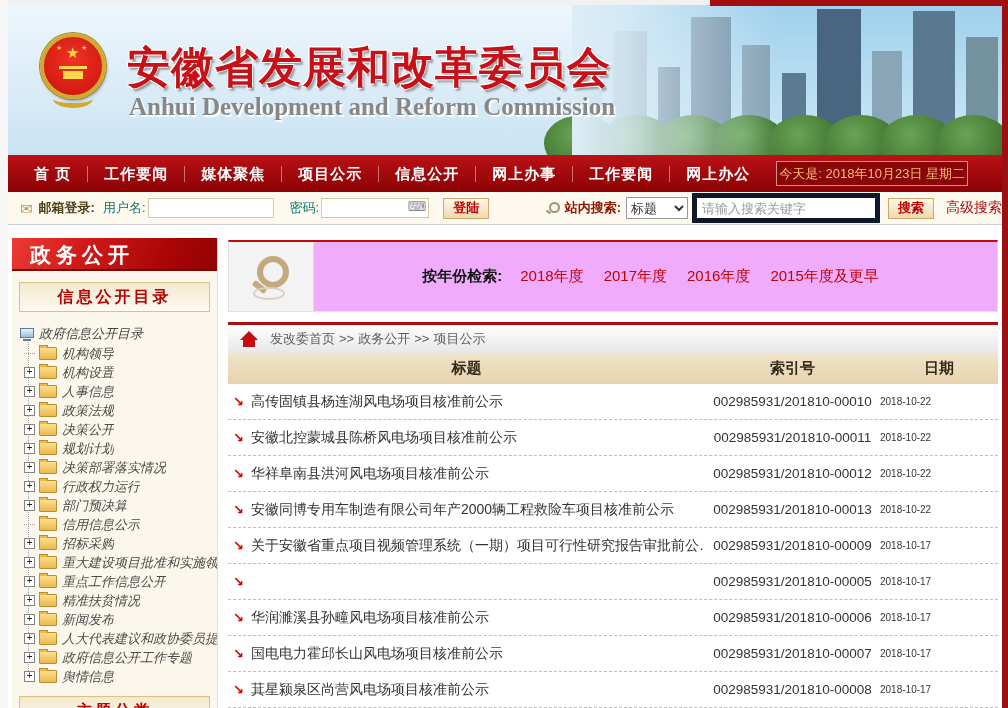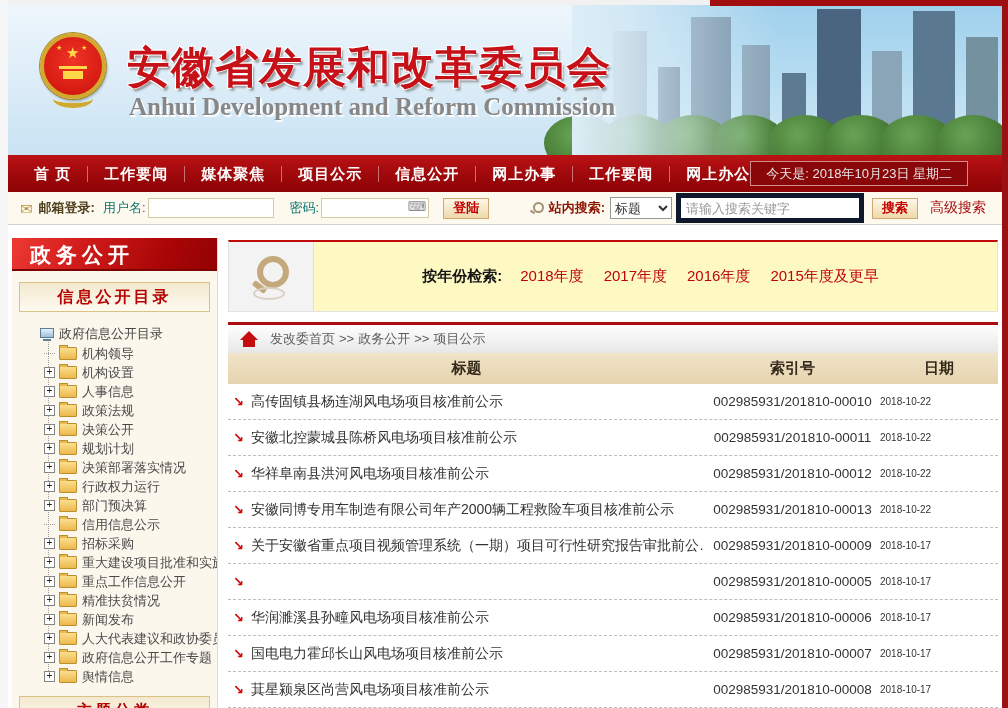--- a/index.html
+++ b/index.html
@@ -27,64 +27,64 @@
   .emblem .gate2{position:absolute;left:23px;top:38px;width:20px;height:8px;background:#ffd84a;}
   .emblem .ribbon{position:absolute;left:13px;top:56px;width:40px;height:14px;border-bottom:5px solid #d2a92f;border-radius:50%;}
   .title-cn{position:absolute;left:119px;top:34px;font-size:43px;font-weight:bold;color:#c61118;letter-spacing:1px;text-shadow:-1px -1px 0 #fff,1px -1px 0 #fff,-1px 1px 0 #fff,2px 3px 2px rgba(140,140,140,.8);white-space:nowrap;z-index:3;}
   .title-en{position:absolute;left:121px;top:88px;font-family:"Liberation Serif","DejaVu Serif",serif;font-size:25px;font-weight:bold;color:#878787;text-shadow:1px 1px 0 #fff,2px 2px 1px rgba(255,255,255,.9);white-space:nowrap;z-index:3;}
 
   
   .nav{position:absolute;left:8px;top:155px;width:994px;height:37px;background:linear-gradient(180deg,#bb1215 0%,#a30a0d 45%,#8d0305 100%);display:flex;align-items:center;z-index:4;}
   .nav ul{list-style:none;margin:0;padding:0 0 0 10px;display:flex;align-items:center;height:16px;}
   .nav li{padding:0 16px;color:#fff;font-size:15px;font-weight:bold;letter-spacing:1px;line-height:16px;border-left:1px solid #cc6f6f;cursor:pointer;white-space:nowrap;}
   .nav li:first-child{border-left:none;}
-  .nav-date{position:absolute;right:34px;top:6px;height:23px;line-height:23px;padding:0 15px;background:#8a0709;border:1px solid #cf8d8e;color:#e5e5e5;font-size:13px;white-space:nowrap;}
+  .nav-date{position:absolute;right:34px;top:6px;height:23px;line-height:23px;padding:0 2px;background:#8a0709;border:1px solid #cf8d8e;color:#fdba74;font-size:13px;white-space:nowrap;}
 
   
   .toolbar{position:absolute;left:8px;top:192px;width:994px;height:33px;background:#fdf9ef;border-bottom:1px solid #d2d2d2;display:flex;align-items:center;font-size:13px;color:#555;box-sizing:border-box;}
   .mail-icon{display:inline-block;margin:0 6px 0 12px;color:#b5953f;font-size:15px;line-height:15px;}
   .lbl-mail{color:#4d3d18;font-weight:bold;margin-right:4px;}
   .tb-lbl{color:#0f766e;margin:0 2px 0 4px;}
   .inp{height:18px;border:1px solid #d6c9a8;background:#fff;font-size:12px;padding:0 4px;color:#333;}
   .inp-user{width:116px;margin-right:12px;}
   .pwd-wrap{position:relative;display:inline-block;margin-right:4px;}
   .inp-pwd{width:84px;padding-right:18px;}
   .kbd-icon{position:absolute;right:3px;top:2px;color:#8a8a8a;font-size:13px;line-height:14px;}
   .btn{height:21px;padding:0 9px;background:linear-gradient(#fdf8e9,#eed9ab);border:1px solid #cfa86e;color:#c00000;font-weight:bold;font-size:13px;cursor:pointer;margin-left:10px;}
-  .search-group{margin-left:auto;display:flex;align-items:center;padding-right:16px;}
+  .search-group{margin-left:auto;display:flex;align-items:center;}
   .mag-sm{position:relative;width:14px;height:14px;margin-right:5px;}
   .mag-sm::before{content:"";position:absolute;left:3px;top:1px;width:7px;height:7px;border:2px solid #a39272;border-radius:50%;}
   .mag-sm::after{content:"";position:absolute;left:0px;top:10px;width:5px;height:2px;background:#a39272;transform:rotate(35deg);}
   .lbl-search{color:#8c1500;font-weight:bold;margin-right:5px;}
   .sel-field{height:22px;width:62px;font-size:13px;border:1px solid #999;background:#fff;color:#333;margin-right:4px;}
   .inp-search{width:168px;height:20px;border:5px solid #0f172a;font-size:13px;color:#333;padding:0 5px;}
   .inp-search::placeholder{color:#9a9a9a;}
   .adv-link{color:#a50d10;font-size:14px;margin-left:12px;cursor:pointer;white-space:nowrap;}
 
   
   .sidebar{position:absolute;left:12px;top:238px;width:206px;height:470px;background:#fcf7ec;border-right:1px solid #e6dcc6;box-sizing:border-box;overflow:hidden;}
   .side-banner{height:33px;background:linear-gradient(115deg,#ee3a34 0%,#d01a1a 35%,#a80506 75%,#930203 100%);border-bottom:2px solid #7c0102;color:#fff;font-size:21px;font-weight:bold;letter-spacing:5px;line-height:33px;padding-left:18px;box-sizing:border-box;}
   .dir-box{margin:11px 7px 9px;height:28px;line-height:28px;text-align:center;border:1px solid #d9c283;background:linear-gradient(#f4e9cf,#fdfaf1);color:#b50303;font-weight:bold;font-size:16px;letter-spacing:3px;cursor:pointer;}
-  .tree{padding:3px 0 0 28px;position:relative;}
+  .tree{padding:3px 0 0 8px;position:relative;font-style:italic;}
   .tree-root{display:flex;align-items:center;height:20px;color:#444;font-size:13px;cursor:pointer;}
   .pc-icon{position:relative;width:14px;height:13px;margin-right:5px;flex:0 0 14px;}
   .pc-icon::before{content:"";position:absolute;left:0;top:0;width:12px;height:8px;border:1px solid #5e7d99;background:linear-gradient(#e8f2fa,#9cc0dc);}
   .pc-icon::after{content:"";position:absolute;left:3px;bottom:0;width:8px;height:2px;background:#5e7d99;}
   .tree-kids{position:relative;margin-left:4px;}
   .tree-kids::before{content:"";position:absolute;left:4px;top:-2px;bottom:9px;width:0;border-left:1px dotted #9f9f9f;}
   .tree-item{display:flex;align-items:center;height:19px;font-size:13px;color:#4a4a4a;white-space:nowrap;overflow:hidden;cursor:pointer;position:relative;}
   .plusbox{flex:0 0 9px;width:9px;height:9px;box-sizing:content-box;border:1px solid #848484;background:#fff;font-size:10px;line-height:8px;text-align:center;color:#222;margin-right:4px;position:relative;z-index:1;}
   .stub{flex:0 0 11px;height:0;border-top:1px dotted #9f9f9f;margin-right:4px;}
   .folder{flex:0 0 16px;width:16px;height:11px;background:linear-gradient(#fbdf8d,#ecb84e);border:1px solid #b98f2f;border-radius:1px;position:relative;margin-right:5px;}
   .folder::before{content:"";position:absolute;top:-3px;left:-1px;width:7px;height:2px;background:#ecb84e;border:1px solid #b98f2f;border-bottom:none;}
   .tree-label{overflow:hidden;}
   .bottom-box{margin:10px 7px 0;height:28px;line-height:28px;text-align:center;border:1px solid #d9c283;background:linear-gradient(#f4e9cf,#fdfaf1);color:#b50303;font-weight:bold;font-size:16px;letter-spacing:3px;cursor:pointer;}
 
   
-  .yearbox{position:absolute;left:228px;top:240px;width:770px;height:72px;background:#fef9c3;border:1px solid #e2e2e2;border-top:2px solid #c00909;box-sizing:border-box;display:flex;}
+  .yearbox{position:absolute;left:228px;top:240px;width:770px;height:72px;background:#f0abfc;border:1px solid #e2e2e2;border-top:2px solid #c00909;box-sizing:border-box;display:flex;}
   .yearbox-icon{width:84px;background:#f3f3f3;border-right:1px solid #dedede;display:flex;align-items:center;justify-content:center;}
   .mag-big{position:relative;width:40px;height:46px;}
   .mag-big .lens{position:absolute;left:6px;top:2px;width:20px;height:20px;border:6px solid #c3a97c;border-radius:50%;}
   .mag-big .tail{position:absolute;left:1px;top:30px;width:15px;height:6px;background:#c3a97c;transform:rotate(38deg);border-radius:2px;}
   .mag-big .shadow{position:absolute;left:2px;bottom:0;width:28px;height:9px;border:2px solid #d8d0c0;border-radius:50%;}
   .yearbox-main{flex:1;display:flex;align-items:center;justify-content:center;font-size:15px;}
   .year-label{font-weight:bold;color:#151515;margin-right:8px;}
   .year-link{color:#c00404;margin:0 10px;cursor:pointer;}
 
   

